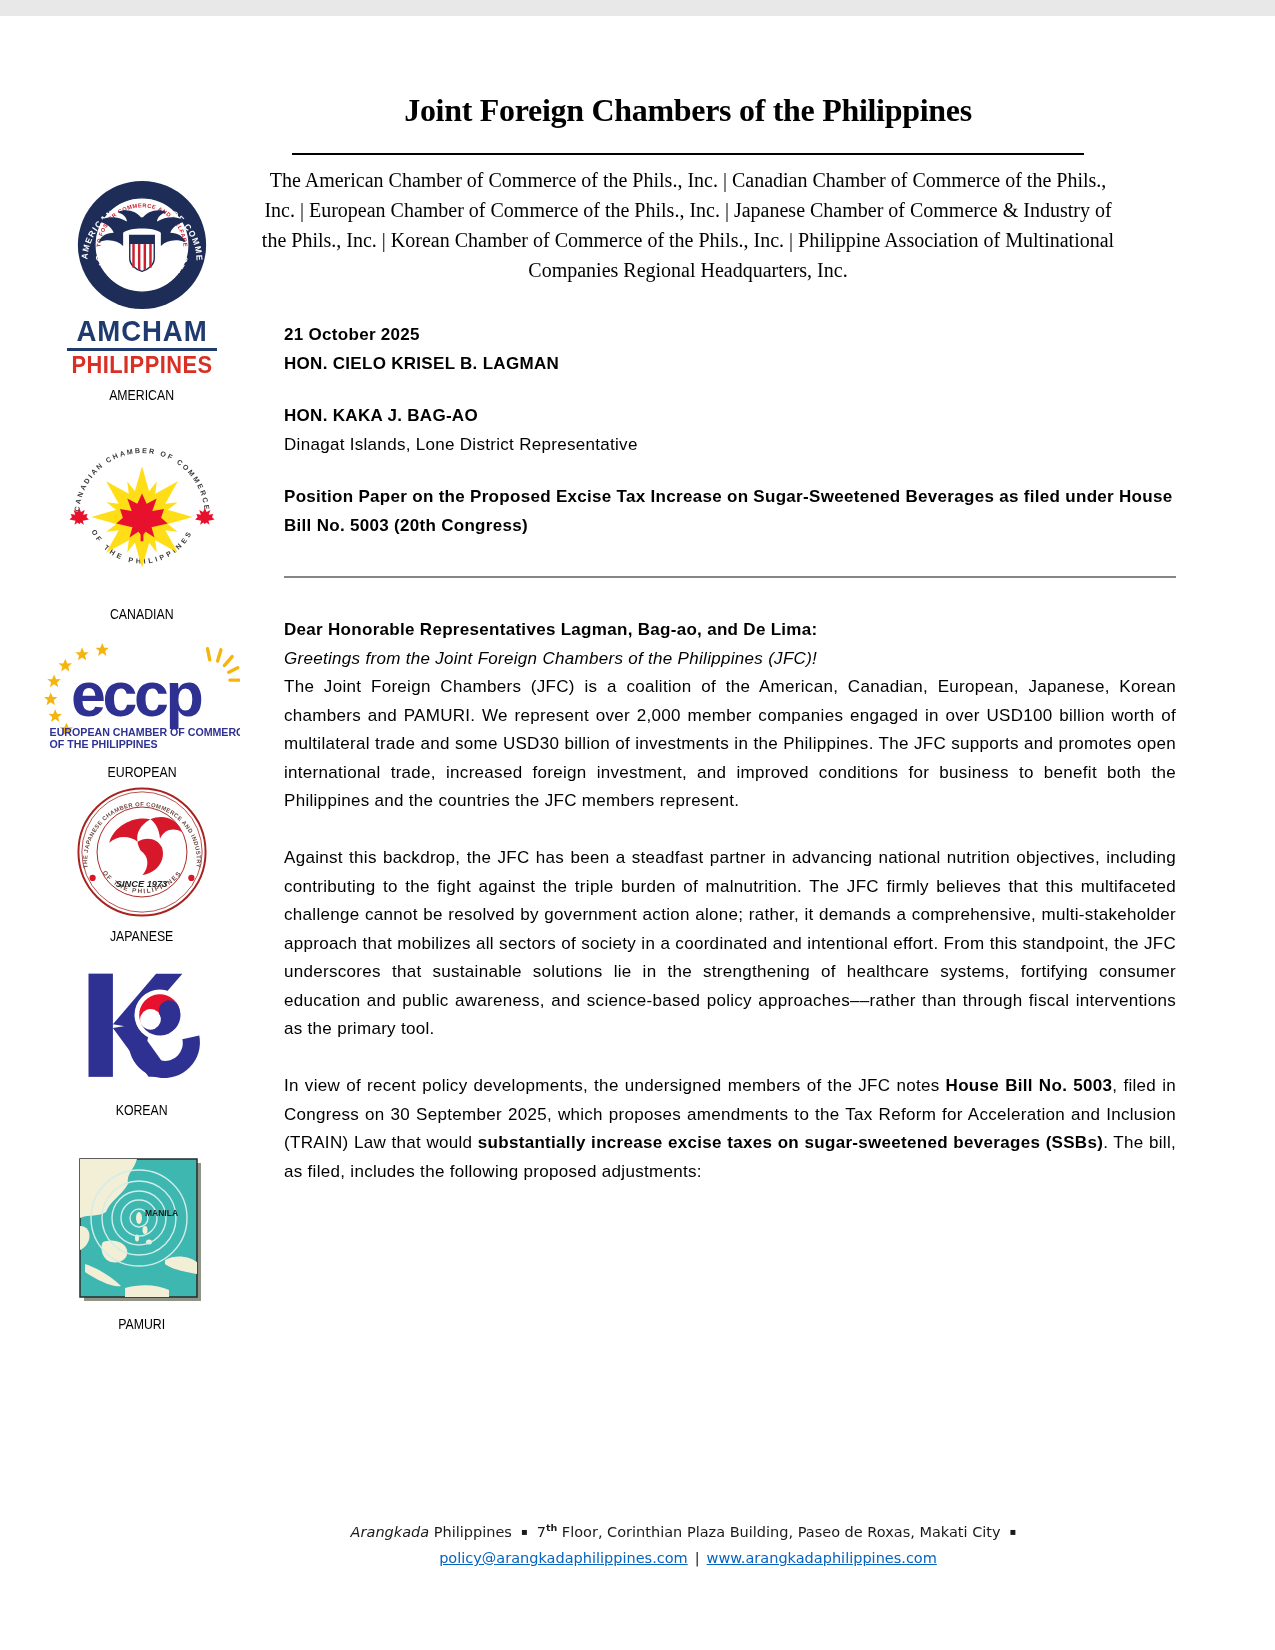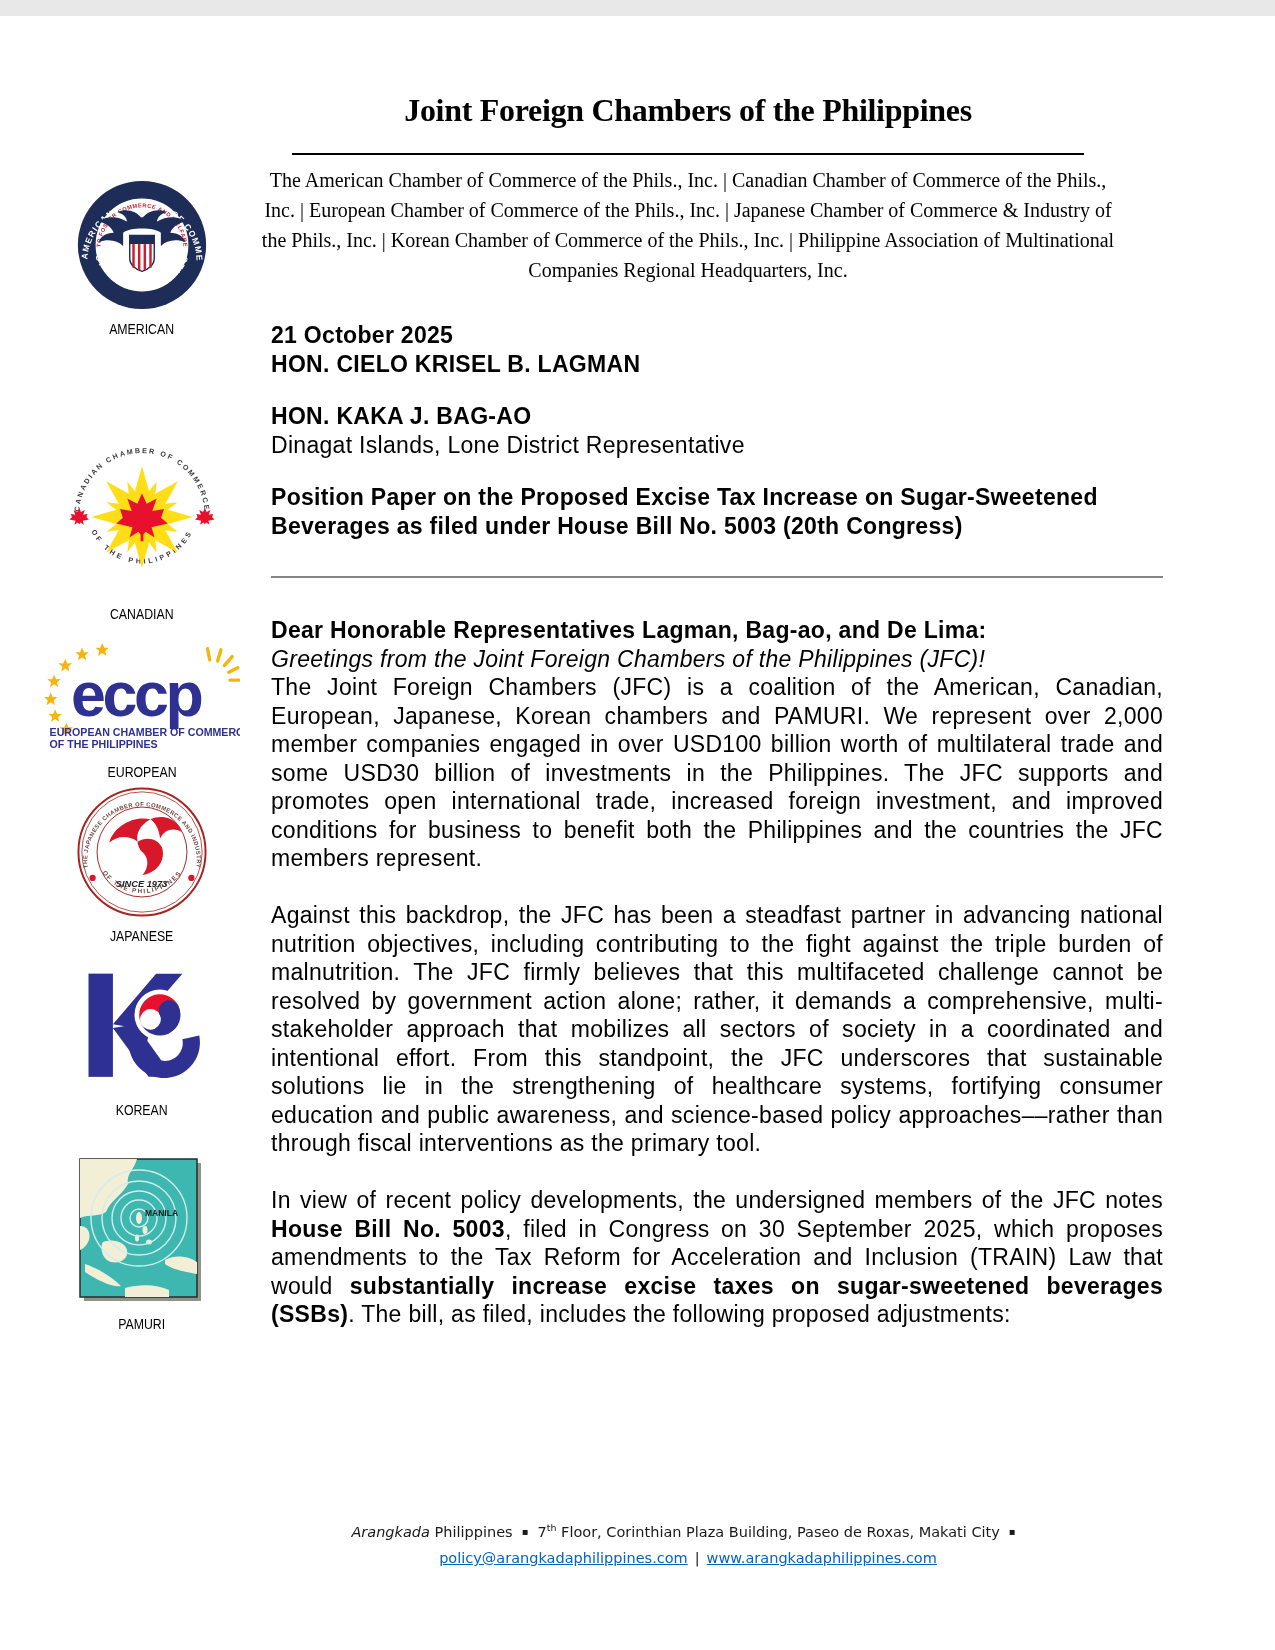--- a/index.html
+++ b/index.html
@@ -25,38 +25,38 @@
   .fig-korean{left:64px;top:950px;width:156px;}
   .fig-pamuri{left:64px;top:1140px;width:156px;}
   .amcham-word{width:150px;margin-top:5px;text-align:center;}
   .amcham-top{font-size:30px;font-weight:700;letter-spacing:1px;color:#1E3A6E;
               transform:scaleX(0.92);transform-origin:center;line-height:30px;}
   .amcham-bar{height:3px;background:#1E3A6E;margin:2px 0 2px 0;}
   .amcham-bot{font-size:23px;font-weight:700;color:#D93025;letter-spacing:.5px;
               transform:scaleX(0.95);transform-origin:center;line-height:24px;}
 
   
-  .letter{position:absolute;left:271px;top:305px;width:892px;font-size:23px;
+  .letter{position:absolute;left:284px;top:305px;width:892px;font-size:17px;
           line-height:28.5px;letter-spacing:.3px;}
   .letter p{margin:0;}
   .date-line{font-weight:700;margin-bottom:24px;}
   .recipient{margin-bottom:24px;}
   .recipient .r-name{font-weight:700;}
   .subject{font-weight:700;margin-bottom:0;}
   .subject-rule{height:2px;background:#858585;border:0;margin:36px 0 38px 0;width:892px;}
   .salutation{font-weight:700;margin-bottom:26px;}
   .greeting{font-style:italic;margin-bottom:28px;}
   .body-para{text-align:justify;margin-bottom:28.5px !important;}
 
   
   .doc-footer{position:absolute;left:240px;top:1503px;width:896px;text-align:center;
               font-family:"DejaVu Sans",sans-serif;font-size:14.5px;line-height:26px;color:#1a1a1a;}
   .doc-footer i{font-style:italic;}
   .sq{font-size:10px;vertical-align:2px;margin:0 9px;}
-  .doc-footer sup{font-size:9.5px;vertical-align:super;line-height:0;}
+  .doc-footer sup{font-size:9.5px;vertical-align:super;line-height:0;font-weight:bold;}
   .f-link{color:#0563C1;cursor:pointer;}
   .pipe{margin:0 7px;color:#1a1a1a;}
 
   svg text{font-family:"Liberation Sans",sans-serif;}
 </style>
 </head>
 <body>
 
 <div class="page">
 
@@ -94,20 +94,25 @@
           <path d="M-13,-18 H13 V6 C13,13 7,18 0,20 C-7,18 -13,13 -13,6 Z" fill="#ffffff" stroke="#1E2D58" stroke-width="1.5"></path>
           <rect x="-13" y="-18" width="26" height="9" fill="#1E2D58"></rect>
           <g stroke="#C8202F" stroke-width="2.6">
             <line x1="-9" y1="-9" x2="-9" y2="16"></line>
             <line x1="-3" y1="-9" x2="-3" y2="18.5"></line>
             <line x1="3" y1="-9" x2="3" y2="18.5"></line>
             <line x1="9" y1="-9" x2="9" y2="16"></line>
           </g>
         </g>
       </svg>
+      <div class="amcham-word">
+        <div class="amcham-top">AMCHAM</div>
+        <div class="amcham-bar"></div>
+        <div class="amcham-bot">PHILIPPINES</div>
+      </div>
       <figcaption class="logo-label">AMERICAN</figcaption>
     </figure>
 
     <figure class="logo fig-canadian">
       <svg width="152" height="152" viewBox="0 0 150 150">
         <defs>
           <path id="ca-top" d="M14,82 A62,62 0 1 1 136,82"></path>
           <path id="ca-bot" d="M26,88 A55,55 0 0 0 124,88"></path>
           <path id="maple" d="M0,-16 L3.2,-9 L10,-12.5 L7,-4 L15,-5.5 L13,.5 L17.5,4.5 L6.5,7 L8.5,14 L2.5,10 L0,13 L-2.5,10 L-8.5,14 L-6.5,7 L-17.5,4.5 L-13,.5 L-15,-5.5 L-7,-4 L-10,-12.5 L-3.2,-9 Z"></path>
         </defs>

